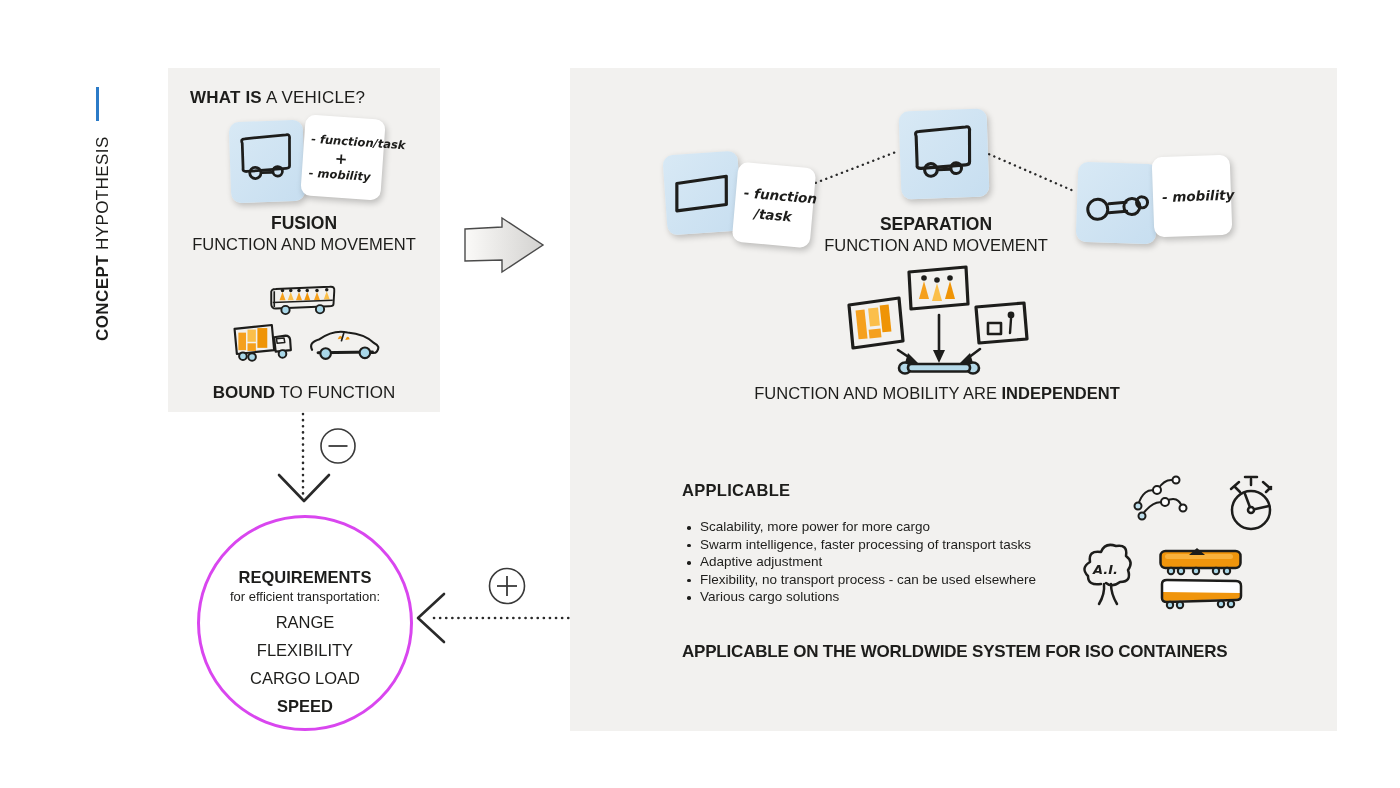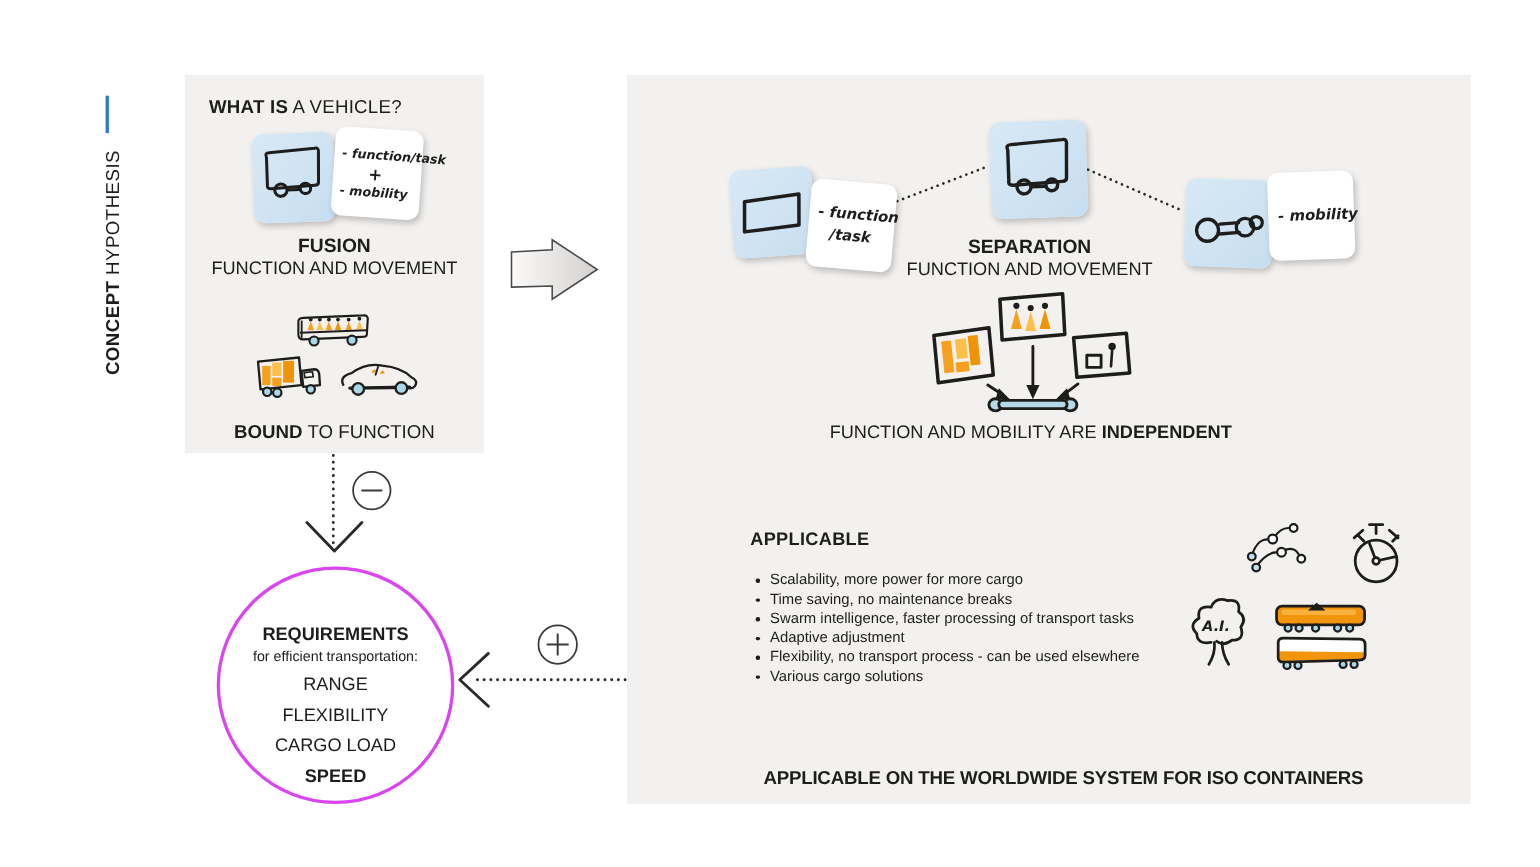--- a/index.html
+++ b/index.html
@@ -234,21 +234,20 @@
     <rect x="66" y="101" width="62" height="7.5" rx="3.5" fill="#b5d9e8" stroke="#1d1d1b" stroke-width="2.6"></rect>
   </svg>
 
   <div class="abs ctr" style="left:937px;top:384px;font-size:16.5px;">
     <span>FUNCTION AND MOBILITY ARE </span><b>INDEPENDENT</b>
   </div>
 
   <div class="abs" style="left:682px;top:481px;font-size:16.5px;font-weight:bold;letter-spacing:.3px;">APPLICABLE</div>
   <ul class="adv abs" style="left:685px;top:518px;">
     <li><span>Scalability, more power for more cargo</span></li>
-    <li><span>Time saving, no maintenance breaks</span></li>
     <li><span>Swarm intelligence, faster processing of transport tasks</span></li>
     <li><span>Adaptive adjustment</span></li>
     <li><span>Flexibility, no transport process - can be used elsewhere</span></li>
     <li><span>Various cargo solutions</span></li>
   </ul>
 
   <svg class="abs" style="left:1128px;top:473px;" width="64" height="54" viewBox="0 0 64 54">
     <g fill="none" stroke="#1d1d1b" stroke-width="2">
       <path d="M10 32 Q16 14 28 18"></path>
         <path d="M30 16 Q38 4 48 8"></path>
@@ -301,15 +300,15 @@
   <svg class="abs" style="left:1158px;top:577px;" width="88" height="34" viewBox="0 0 88 34">
     <path d="M4 7 Q4 3 9 3 L78 4 Q83 4 83 9 L83 19 Q83 23 78 23 L9 25 Q4 25 4 21 Z" fill="#ffffff"></path>
     <path d="M5 15 L82 16 L82 19 Q82 22 78 22 L9 24 Q5 24 5 21 Z" fill="#f0950c"></path>
     <path d="M4 7 Q4 3 9 3 L78 4 Q83 4 83 9 L83 19 Q83 23 78 23 L9 25 Q4 25 4 21 Z" fill="none" stroke="#1d1d1b" stroke-width="2.5"></path>
     <circle cx="12" cy="28" r="3.2" fill="#a9d7e8" stroke="#1d1d1b" stroke-width="2"></circle>
     <circle cx="22" cy="28" r="3.2" fill="#a9d7e8" stroke="#1d1d1b" stroke-width="2"></circle>
     <circle cx="63" cy="27" r="3.2" fill="#a9d7e8" stroke="#1d1d1b" stroke-width="2"></circle>
     <circle cx="73" cy="27" r="3.2" fill="#a9d7e8" stroke="#1d1d1b" stroke-width="2"></circle>
   </svg>
 
-  <div class="abs" style="left:682px;top:698px;font-size:17px;font-weight:bold;letter-spacing:-.2px;white-space:nowrap;margin-left:12px;">APPLICABLE ON THE WORLDWIDE SYSTEM FOR ISO CONTAINERS</div>
+  <div class="abs" style="left:682px;top:642px;font-size:17px;font-weight:bold;letter-spacing:-.2px;white-space:nowrap;">APPLICABLE ON THE WORLDWIDE SYSTEM FOR ISO CONTAINERS</div>
 
 </div>
 
 </body></html>

